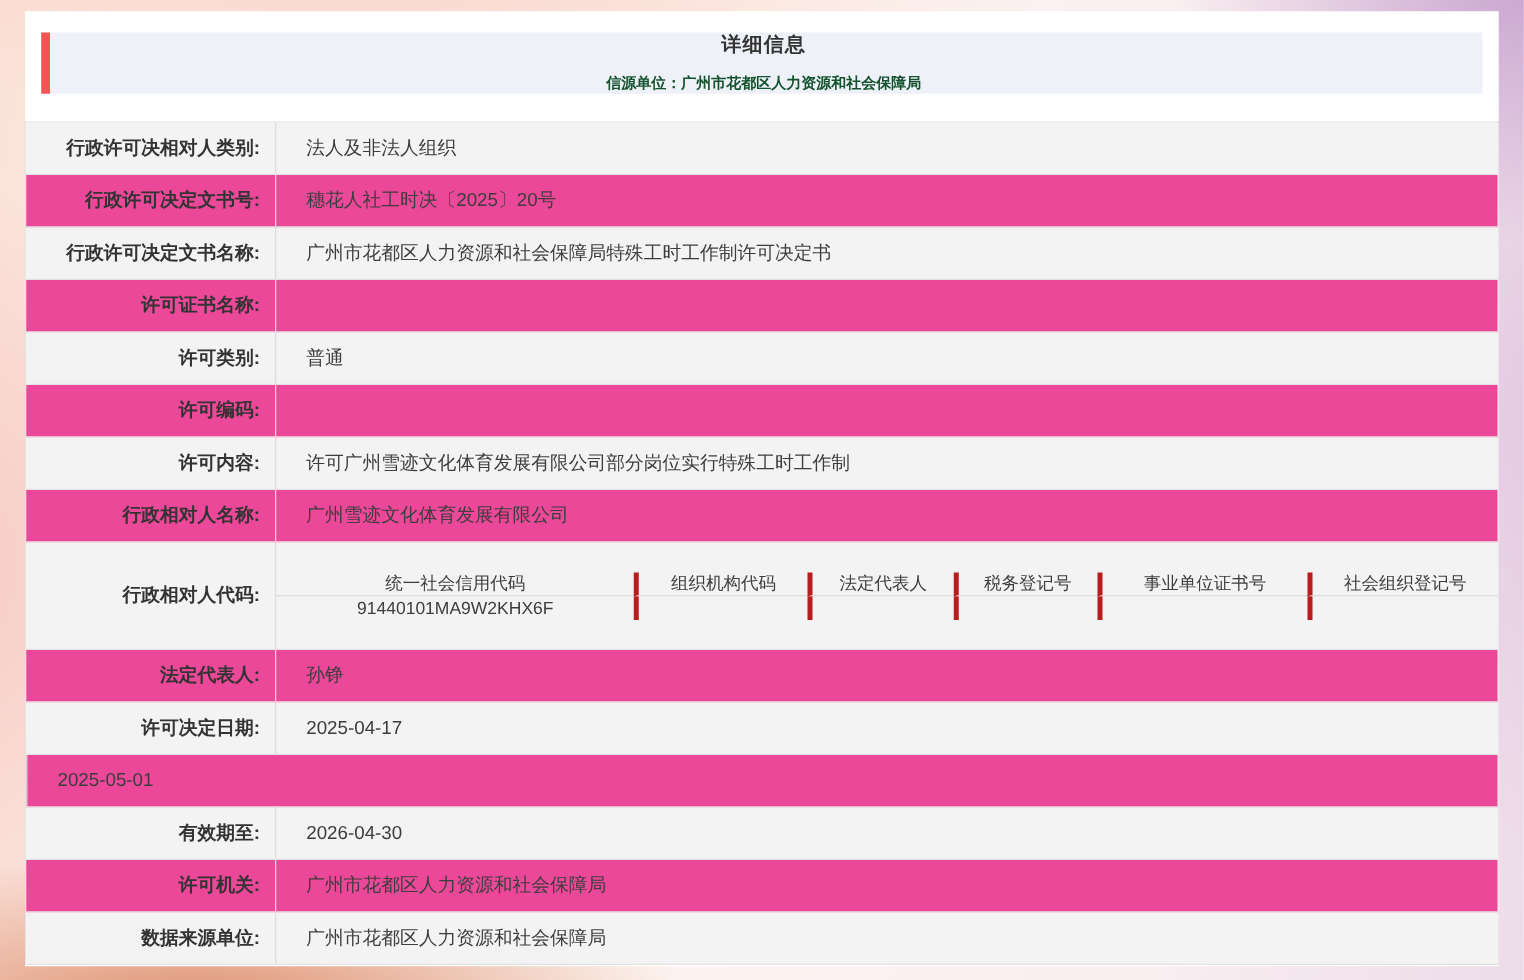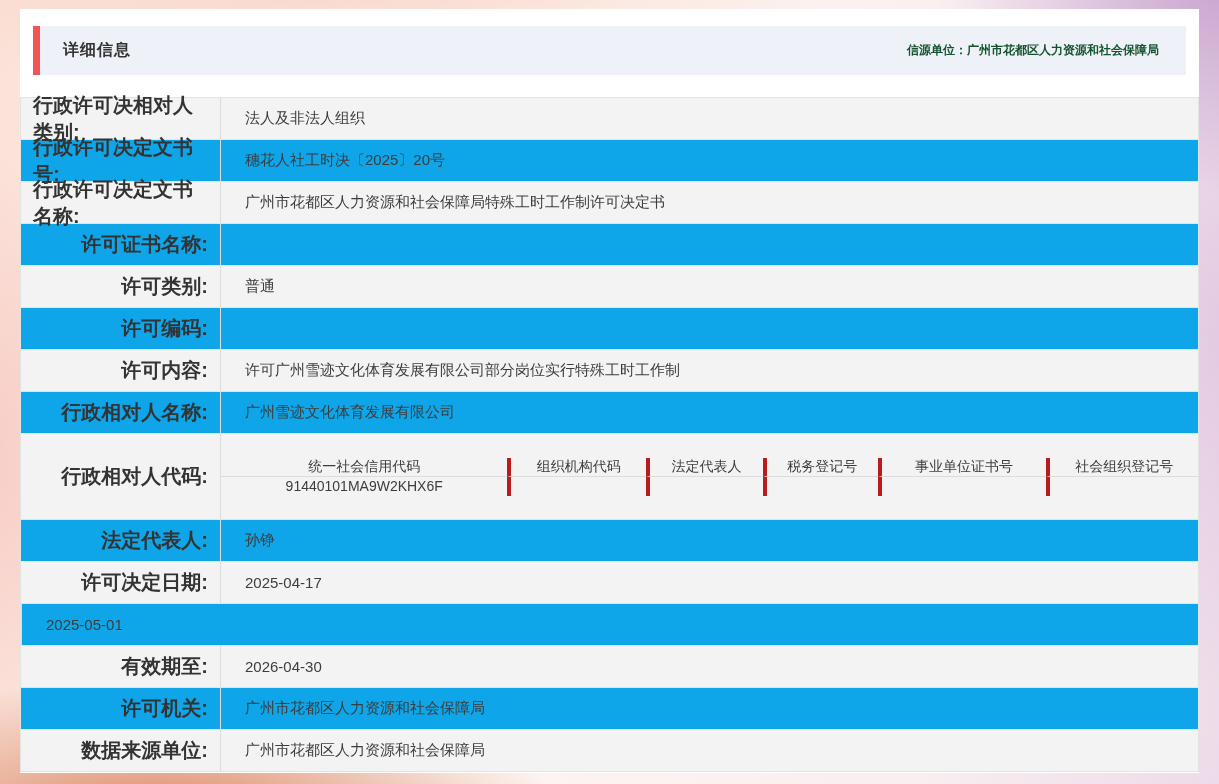--- a/index.html
+++ b/index.html
@@ -23,20 +23,21 @@
   }
   .card-header {
     position: relative;
     margin: 17px 13px 0 13px;
     height: 49px;
     background: #eef1f8;
     display: flex;
     align-items: center;
     justify-content: space-between;
     padding: 0 27px 0 30px;
+    flex-direction: column;
   }
   .accent {
     position: absolute;
     left: 0; top: 0; bottom: 0;
     width: 7px;
     background: #f15454;
   }
   .card-header .title {
     font-size: 16px;
     font-weight: 700;
@@ -50,34 +51,33 @@
   }
   .info-table {
     margin-top: 22px;
     border: 1px solid #e3e3e3;
     border-bottom: none;
   }
   .row {
     display: flex;
     height: 42px;
     border-bottom: 1px solid #e3e3e3;
-    background: #0ea5e9;
+    background: #ec4899;
   }
   .row.gray { background: #f3f3f3; }
   .row.code-row { height: 86px; }
   .cell { display: flex; align-items: center; }
   .cell.label {
     width: 199px;
     flex: 0 0 199px;
     justify-content: flex-end;
     padding-right: 12px;
-    font-size: 20px;
+    font-size: 15px;
     font-weight: 700;
     color: #333333;
-    padding-left: 12px;
   }
   .cell.value {
     flex: 1;
     border-left: 1px solid #dcdcdc;
     padding-left: 24px;
     font-size: 15px;
     color: #3d3d3d;
   }
   .cell.value.code-wrap {
     padding: 0;

